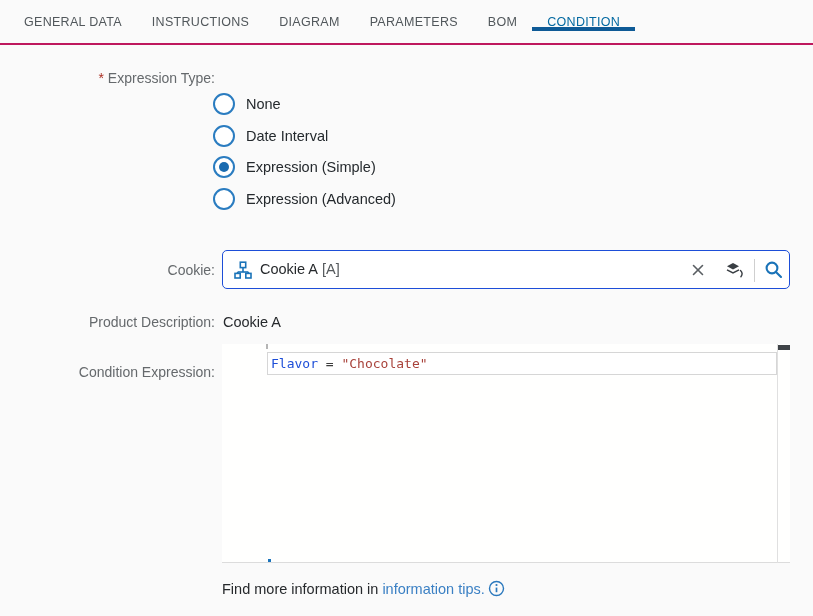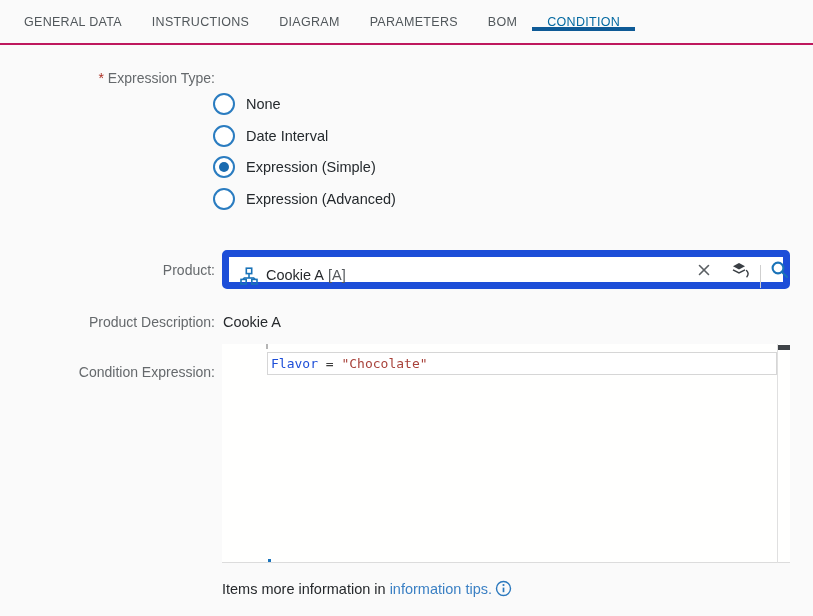--- a/index.html
+++ b/index.html
@@ -50,21 +50,21 @@
     display: flex; align-items: center; justify-content: center;
     flex: 0 0 auto;
   }
   .radio-circle .dot { width: 10px; height: 10px; border-radius: 50%; background: transparent; }
   .radio-row.selected .radio-circle .dot { background: #1a6bb0; }
   .radio-label { margin-left: 11px; font-size: 14.5px; color: #24292d; }
 
   
   .product-input {
     position: absolute; left: 222px; top: 250px; width: 568px; height: 39px;
-    background: #fff; border: 7px solid #1d4ed8; border-radius: 5px;
+    background: #fff; border: 1px solid #1d4ed8; border-radius: 5px;
   }
   .product-lead-icon { position: absolute; left: 11px; top: 10px; }
   .product-value { position: absolute; left: 37px; top: 10px; font-size: 14.5px; color: #26292c; }
   .product-suffix { color: #55595c; margin-left: 4px; }
   .input-btn { position: absolute; top: 0; height: 100%; display: flex; align-items: center; justify-content: center; cursor: pointer; }
   .btn-clear   { left: 462px; width: 26px; }
   .btn-history { left: 498px; width: 28px; }
   .input-divider { position: absolute; left: 531px; top: 8px; width: 1px; height: 23px; background: #cfcfcf; }
   .btn-search  { left: 535px; width: 30px; }
 
@@ -154,21 +154,21 @@
       <span class="radio-label">Expression (Simple)</span>
     </div>
     <div class="radio-row">
       <span class="radio-circle">
           <span class="dot"></span>
         </span>
       <span class="radio-label">Expression (Advanced)</span>
     </div>
   </div>
 
-  <div class="form-label" style="top: 262px;">Product:</div>
+  <div class="form-label" style="top: 262px;">Cookie:</div>
 
   <div class="product-input">
     <span class="product-lead-icon">
       <svg width="18" height="18" viewBox="0 0 18 18" fill="none" stroke="#1a73b8" stroke-width="1.6">
         <rect x="6.3" y="1.2" width="5.4" height="5.4"></rect>
         <line x1="9" y1="6.6" x2="9" y2="11"></line>
         <line x1="3.6" y1="11" x2="14.4" y2="11"></line>
         <line x1="3.6" y1="11" x2="3.6" y2="12.4"></line>
         <line x1="14.4" y1="11" x2="14.4" y2="12.4"></line>
         <rect x="1" y="12.4" width="5.2" height="4.6"></rect>
@@ -210,21 +210,21 @@
   <div class="code-editor">
     <span class="editor-gutter-tick"></span>
     <div class="active-line-box"></div>
     <div class="code-line"><span class="tok-var">Flavor</span><span class="tok-op"> = </span><span class="tok-str">"Chocolate"</span></div>
     <span class="editor-scroll-track"></span>
     <span class="editor-scroll-thumb"></span>
     <span class="editor-handle-dot"></span>
   </div>
 
   <div class="info-line">
-    <span style="white-space: pre;">Items more information in </span>
+    <span style="white-space: pre;">Find more information in </span>
       <span class="info-link">information tips.</span>
       <span class="info-icon-wrap">
       <svg width="17" height="17" viewBox="0 0 17 17">
         <circle cx="8.5" cy="8.5" r="7" fill="none" stroke="#2a78bd" stroke-width="1.4"></circle>
         <circle cx="8.5" cy="5" r="1.1" fill="#2a78bd"></circle>
         <line x1="8.5" y1="7.6" x2="8.5" y2="12.2" stroke="#2a78bd" stroke-width="1.7"></line>
       </svg>
     </span>
   </div>
 

